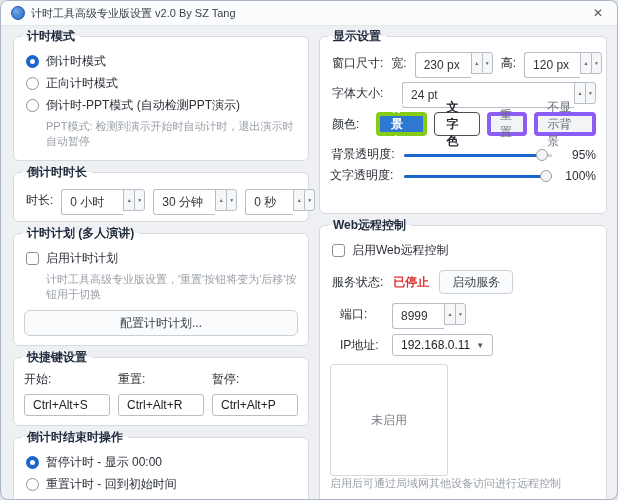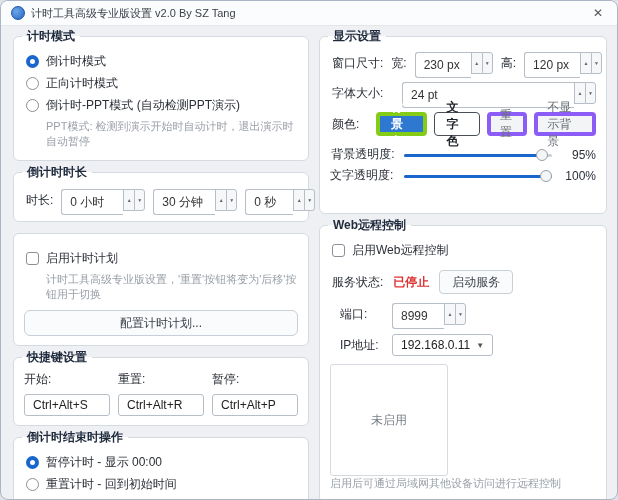--- a/index.html
+++ b/index.html
@@ -157,20 +157,21 @@
           </span>
           <span class="spin">
             <span class="val" style="min-width:48px;">0 秒</span>
             <span class="btn" style="font-size: 5px;">▲</span>
             <span class="btn" style="font-size: 5px;">▼</span>
           </span>
         </div>
       </div>
 
       <div class="group">
+        <span class="group-title">计时计划 (多人演讲)</span>
         <div class="opt-row">
           <span class="checkbox"></span>
           <span>启用计时计划</span>
         </div>
         <div class="hint" style="margin:3px 0 8px 22px;">计时工具高级专业版设置，'重置'按钮将变为'后移'按钮用于切换</div>
         <div class="btn-wide">配置计时计划...</div>
       </div>
 
       <div class="group">
         <span class="group-title">快捷键设置</span>

